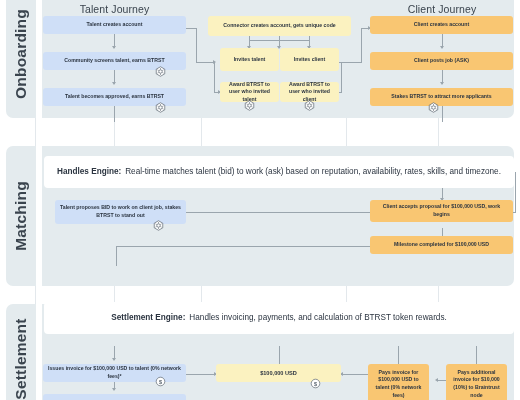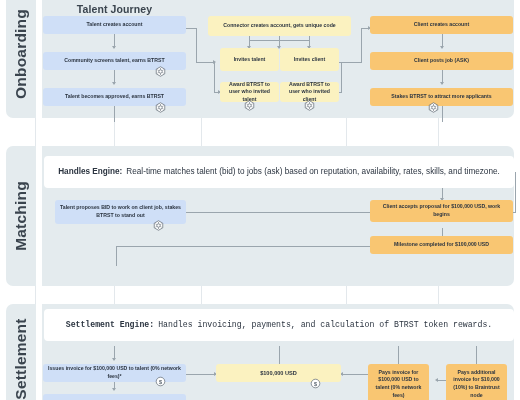--- a/index.html
+++ b/index.html
@@ -30,21 +30,21 @@
     white-space:nowrap;
     font-size:15.5px;font-weight:700;color:#3a444e;
     letter-spacing:.2px;
   }
   .bl-onboarding{top:-10px;height:128px;}
   .bl-matching{top:146px;height:140px;}
   .bl-settlement{top:304px;height:110px;}
 
   
   .colhead{
-    position:absolute;font-size:10.5px;font-weight:700;color:#3a444e;
+    position:absolute;font-size:10.5px;font-weight:400;color:#3a444e;
     text-align:center;letter-spacing:.1px;
   }
 
   
   .node{
     position:absolute;border-radius:3px;
     display:flex;align-items:center;justify-content:center;
     text-align:center;
     font-size:5.2px;font-weight:700;line-height:1.45;
     padding:2px 4px;box-sizing:border-box;
@@ -100,20 +100,21 @@
     <span>Onboarding</span>
   </div>
   <div class="bandlabel bl-matching">
     <span>Matching</span>
   </div>
   <div class="bandlabel bl-settlement">
     <span>Settlement</span>
   </div>
 
   <div class="colhead" style="left:43px;top:3px;width:143px;">Talent Journey</div>
+  <div class="colhead" style="left:368px;top:3px;width:148px;">Client Journey</div>
 
   <div class="conn v" style="left:114px;top:34px;height:14px;"></div>
   <div class="arrow arrow-down" style="left:112px;top:46px;"></div>
   <div class="conn v" style="left:114px;top:70px;height:14px;"></div>
   <div class="arrow arrow-down" style="left:112px;top:82px;"></div>
   <div class="conn v" style="left:114px;top:106px;height:16px;"></div>
 
   <div class="conn v" style="left:279px;top:36px;height:12px;"></div>
   <div class="arrow arrow-down" style="left:277px;top:46px;"></div>
   <div class="conn v" style="left:249px;top:36px;height:4px;"></div>
@@ -219,21 +220,21 @@
   <div class="token" style="left:428px;top:102px;">
     <svg viewBox="0 0 22 22">
         <polygon points="11,1.5 19.5,6.3 19.5,15.7 11,20.5 2.5,15.7 2.5,6.3" fill="#ffffff" stroke="#5b6670" stroke-width="1.4"></polygon>
         <circle cx="11" cy="11" r="3.4" fill="none" stroke="#5b6670" stroke-width="1.4"></circle>
         <path d="M11 4.2v2.8M11 15v2.8M4.9 7.6l2.4 1.4M14.7 13l2.4 1.4M17.1 7.6l-2.4 1.4M7.3 13l-2.4 1.4" stroke="#5b6670" stroke-width="1.3"></path>
       </svg>
   </div>
 
   <div class="engine" style="left:44px;top:156px;width:470px;height:32px;">
     <span>
-      <b>Handles Engine:</b><span>Real-time matches talent (bid) to jobs (ask) based on reputation, availability, rates, skills, and timezone.</span>
+      <b>Handles Engine:</b><span>Real-time matches talent (bid) to work (ask) based on reputation, availability, rates, skills, and timezone.</span>
     </span>
   </div>
 
   <div class="conn v" style="left:442px;top:188px;height:12px;"></div>
   <div class="arrow arrow-down" style="left:440px;top:198px;"></div>
 
   <div class="conn h" style="left:186px;top:212px;width:330px;"></div>
   <div class="conn v" style="left:515px;top:172px;height:40px;"></div>
 
   <div class="conn v" style="left:442px;top:228px;height:12px;"></div>
@@ -253,21 +254,21 @@
       </svg>
   </div>
 
   <div class="node orange" style="left:370px;top:200px;width:143px;height:22px;">
     <span>Client accepts proposal for $100,000 USD, work begins</span>
   </div>
   <div class="node orange" style="left:370px;top:236px;width:143px;height:18px;">
     <span>Milestone completed for $100,000 USD</span>
   </div>
 
-  <div class="engine" style="left:44px;top:309px;width:470px;height:32px;font-family:Liberation Mono, monospace;">
+  <div class="engine" style="left:44px;top:302px;width:470px;height:32px;">
     <span>
       <b>Settlement Engine:</b><span>Handles invoicing, payments, and calculation of BTRST token rewards.</span>
     </span>
   </div>
 
   <div class="conn v" style="left:114px;top:346px;height:14px;"></div>
   <div class="arrow arrow-down" style="left:112px;top:358px;"></div>
   <div class="conn v" style="left:279px;top:346px;height:18px;"></div>
   <div class="conn v" style="left:398px;top:346px;height:18px;"></div>
   <div class="conn v" style="left:476px;top:346px;height:18px;"></div>

